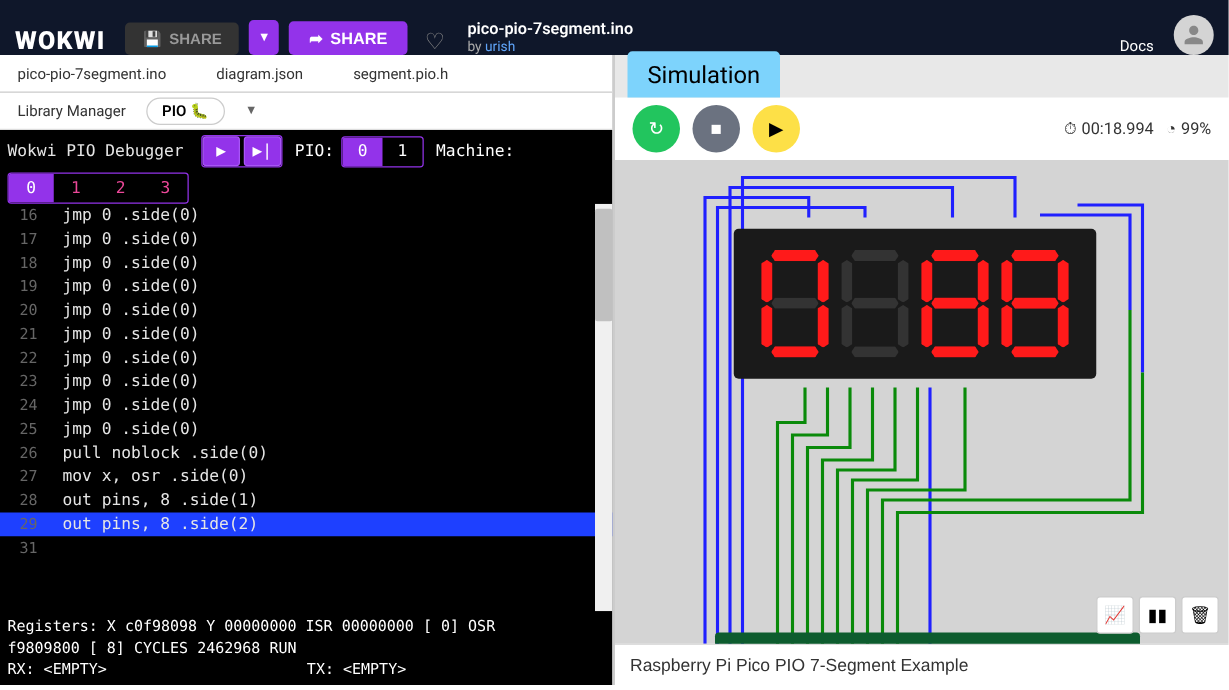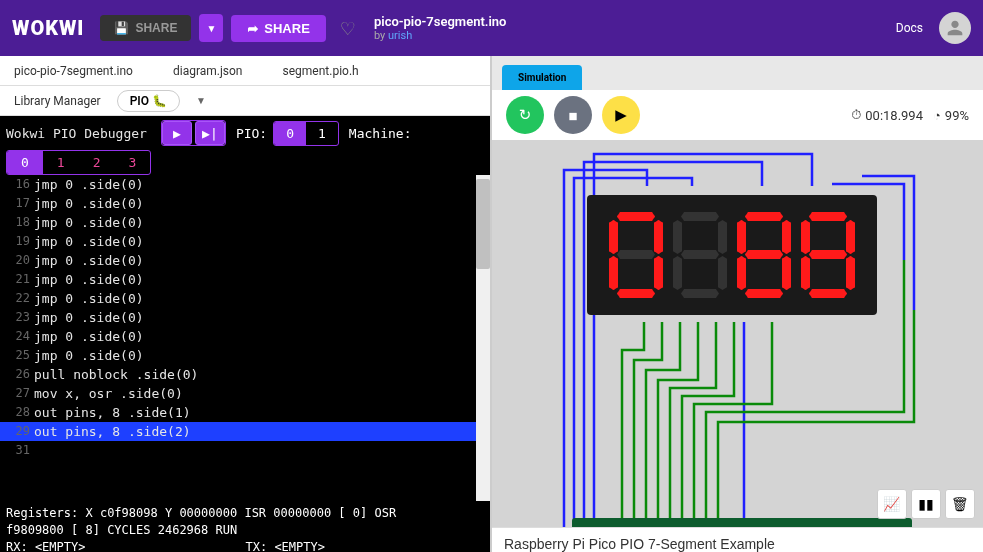--- a/index.html
+++ b/index.html
@@ -1,17 +1,17 @@
 <!DOCTYPE html>
 <html><head>
 <meta charset="utf-8">
 <style>
 *{margin:0;padding:0;box-sizing:border-box}
 body{font-family:-apple-system,BlinkMacSystemFont,"Segoe UI",Roboto,sans-serif;width:983px;height:552px;background:#fff;overflow:hidden}
-.header{height:56px;background:#4c1d95;display:flex;align-items:center;padding:0 12px;gap:8px}
+.header{height:44px;background:#0f172a;display:flex;align-items:flex-end;padding:0 12px;gap:8px}
 .logo{color:#fff;font-weight:900;font-size:20px;letter-spacing:1px;margin-right:8px}
 .btn-dark{background:#333;color:#999;border:none;padding:6px 14px;border-radius:4px;font-size:12px;font-weight:600;display:flex;align-items:center;gap:6px;cursor:pointer}
 .btn-dropdown{background:#9333ea;color:#fff;border:none;width:24px;height:28px;border-radius:4px;cursor:pointer;font-size:10px}
 .btn-share{background:#9333ea;color:#fff;border:none;padding:6px 16px;border-radius:4px;font-size:13px;font-weight:700;display:flex;align-items:center;gap:6px;cursor:pointer}
 .heart{color:#888;font-size:18px;margin:0 6px}
 .proj-info{display:flex;flex-direction:column;margin-left:4px}
 .proj-title{color:#fff;font-size:13px;font-weight:600}
 .proj-author{color:#aaa;font-size:11px}
 .proj-author a{color:#60a5fa;text-decoration:none}
 .spacer{flex:1}
@@ -33,31 +33,31 @@
 .dbg-label{color:#fff;margin-left:4px}
 .pio-tabs{display:flex;border:1px solid #9333ea;border-radius:3px;overflow:hidden}
 .pio-tab{padding:4px 12px;cursor:pointer;font-size:13px;color:#fff}
 .pio-tab.active{background:#9333ea}
 .sm-tabs{display:flex;border:1px solid #9333ea;border-radius:3px;overflow:hidden;margin-left:6px;width:fit-content}
 .sm-tab{padding:4px 14px;cursor:pointer;font-size:13px;color:#ec4899}
 .sm-tab.active{background:#9333ea;color:#fff}
 .code-area{flex:1;overflow-y:auto;position:relative}
 .code-line{display:flex;height:19px;line-height:19px;padding-left:6px}
 .code-line.hl{background:#1e40ff}
-.line-num{width:24px;text-align:right;color:#666;margin-right:4px;font-size:12px}
+.line-num{width:24px;text-align:right;color:#666;margin-right:20px;font-size:12px}
 .line-txt{color:#e5e5e5}
 .scrollbar{position:absolute;right:0;top:0;width:14px;height:100%;background:#f0f0f0}
 .scroll-thumb{position:absolute;right:0;top:4px;width:14px;height:90px;background:#c0c0c0;border-radius:2px}
 .dbg-foot{padding:4px 6px;font-size:12px;line-height:17px}
 .dbg-foot .row1{color:#fff}
 .dbg-foot .row2{color:#fff}
 .dbg-foot .row3{color:#fff;display:flex}
 .right{flex:1;display:flex;flex-direction:column;background:#fff;border-left:2px solid #ccc}
 .sim-tab-row{height:34px;background:#e8e8e8;display:flex;align-items:end;padding-left:10px}
-.sim-tab{background:#0ea5e9;padding:7px 16px;font-size:10px;font-weight:700;border-radius:4px 4px 0 0;cursor:pointer}
+.sim-tab{background:#7dd3fc;padding:7px 16px;font-size:19px;font-weight:400;border-radius:4px 4px 0 0;cursor:pointer}
 .sim-ctrl{height:50px;display:flex;align-items:center;padding:0 14px;gap:10px}
 .circ-btn{width:38px;height:38px;border-radius:50%;border:none;display:flex;align-items:center;justify-content:center;cursor:pointer;font-size:15px}
 .btn-restart{background:#22c55e;color:#fff}
 .btn-stop{background:#6b7280;color:#fff}
 .btn-play{background:#fde047;color:#000}
 .sim-stats{font-size:13px;color:#333;display:flex;align-items:center;gap:4px}
 .canvas{flex:1;background:#d4d4d4;position:relative;overflow:hidden}
 .seg-display{position:absolute;left:95px;top:55px;width:290px;height:120px;background:#1a1a1a;border-radius:4px;display:flex;align-items:center;justify-content:center;gap:6px;padding:0 10px}
 .digit{width:58px;height:90px;position:relative}
 .seg{position:absolute;background:#333}

